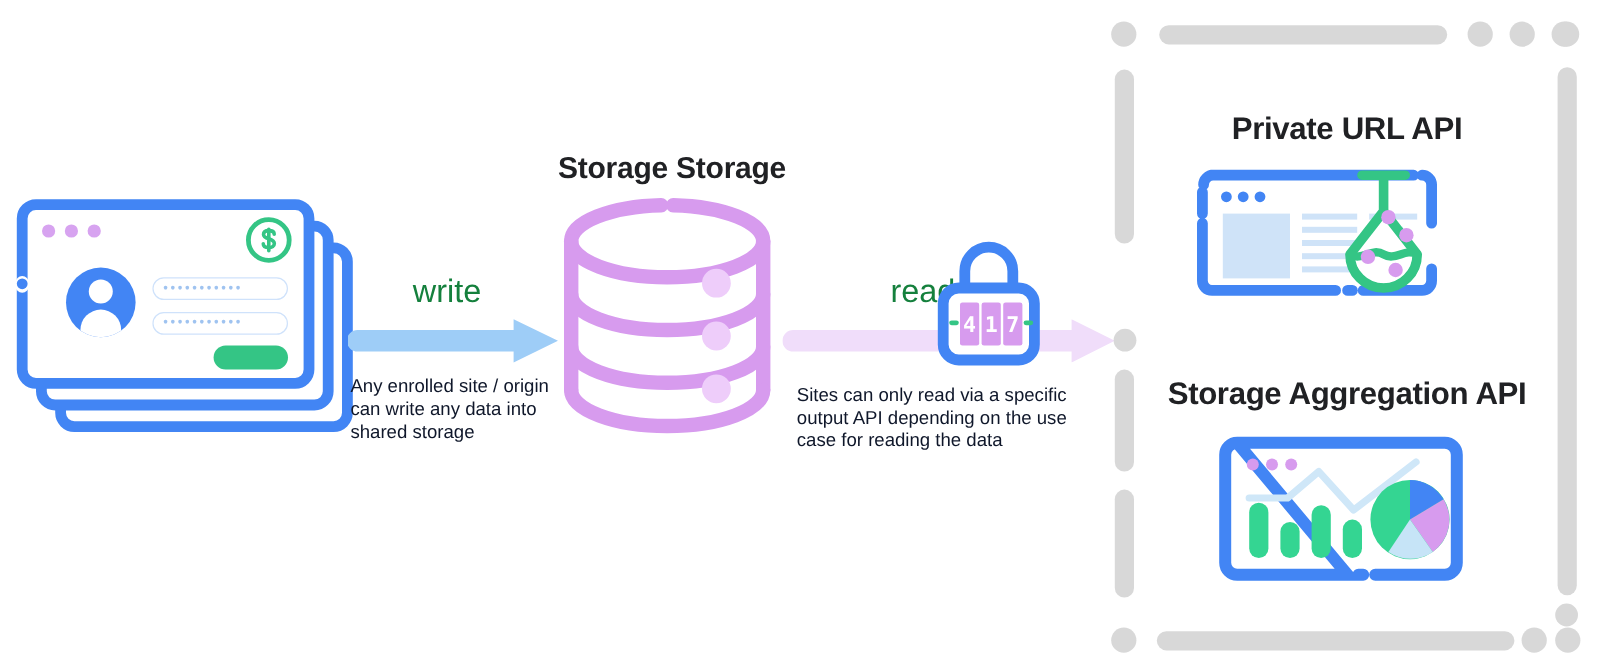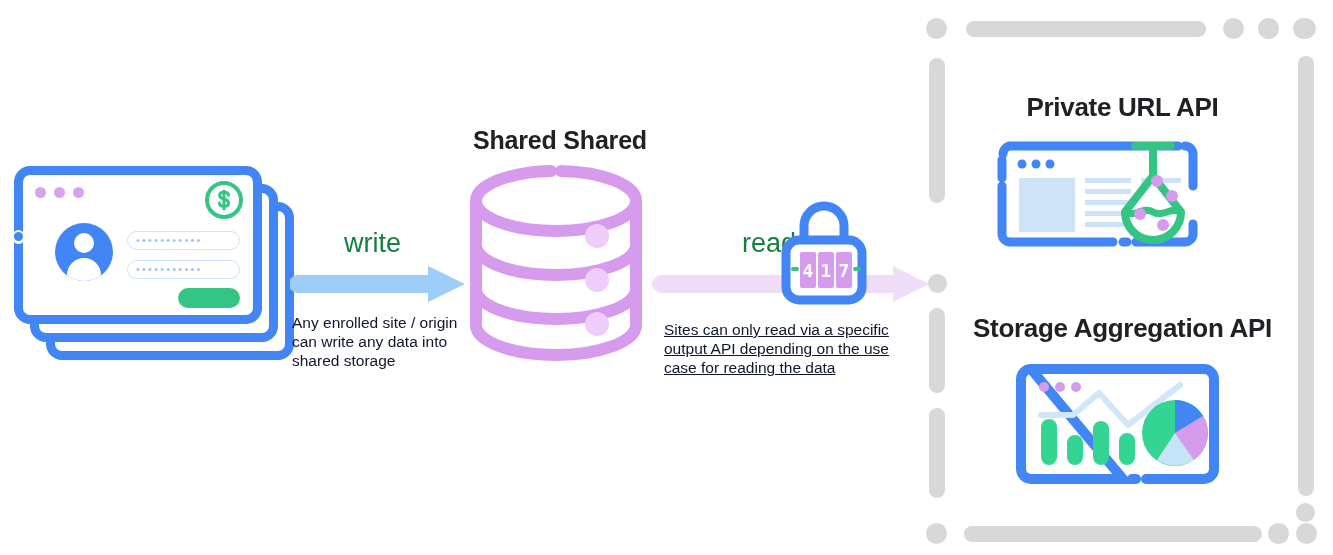--- a/index.html
+++ b/index.html
@@ -220,21 +220,21 @@
   </div>
 
   <div class="arrow-label" style="left:344px; top:228px;">write</div>
 
   <svg class="arrow-svg" style="left:290px; top:265px;" width="176" height="38" viewBox="0 0 176 38" aria-hidden="true">
     <path d="M8 10 H138 V1 L175 19 L138 37 V28 H8 A8 8 0 0 1 8 10 Z" fill="#9ecdf7"></path>
   </svg>
 
   <div class="caption" style="left:292px; top:313px; width:180px;">Any enrolled site / origin can write any data into shared storage</div>
 
-  <div id="shared-storage-title">Shared Shared</div>
+  <div id="shared-storage-title">Storage Storage</div>
 
   <svg id="db-cylinder" width="176" height="200" viewBox="0 0 176 200" aria-hidden="true">
     <g fill="none" stroke="#d79bee" stroke-width="12" stroke-linecap="round">
 
       <path d="M83 8 A80 30 0 0 0 8 38 A80 30 0 0 0 88 68 A80 30 0 0 0 168 38 A80 30 0 0 0 93 8"></path>
 
       <path d="M8 38 A80 30 0 0 0 168 38" opacity="0"></path>
       <path d="M8 82 A80 30 0 0 0 168 82"></path>
       <path d="M8 126 A80 30 0 0 0 168 126"></path>
 
@@ -268,21 +268,21 @@
     <g fill="#ffffff" font-family="DejaVu Sans Mono, monospace" font-size="18" font-weight="bold" text-anchor="middle">
       <text x="30" y="79">4</text>
       <text x="48" y="79">1</text>
       <text x="66" y="79">7</text>
     </g>
 
     <rect x="13" y="69" width="8" height="4" rx="2" fill="#34c585"></rect>
     <rect x="75" y="69" width="8" height="4" rx="2" fill="#34c585"></rect>
   </svg>
 
-  <div class="caption" style="left:664px; top:320px; width:235px;text-decoration:underline;">Sites can only read via a specific output API depending on the use case for reading the data</div>
+  <div class="caption" style="left:664px; top:320px; width:235px;">Sites can only read via a specific output API depending on the use case for reading the data</div>
 
   <div id="right-panel">
 
     <span class="frame-dot" style="left:6px;  top:10px; width:21px; height:21px;"></span>
     <span class="frame-bar" style="left:46px; top:13px; width:240px; height:16px;"></span>
     <span class="frame-dot" style="left:303px; top:10px; width:21px; height:21px;"></span>
     <span class="frame-dot" style="left:338px; top:10px; width:21px; height:21px;"></span>
     <span class="frame-dot" style="left:373px; top:10px; width:21px; height:21px;"></span>
 
     <span class="frame-bar" style="left:9px; top:50px; width:16px; height:145px;"></span>

